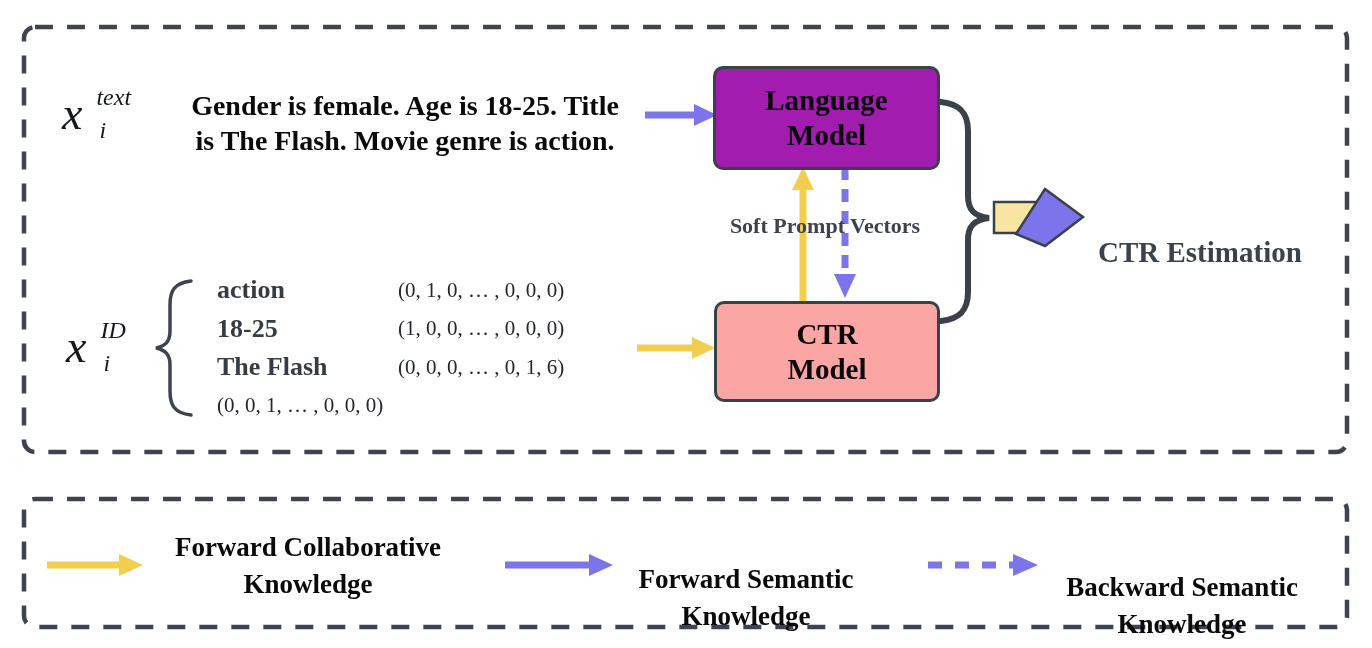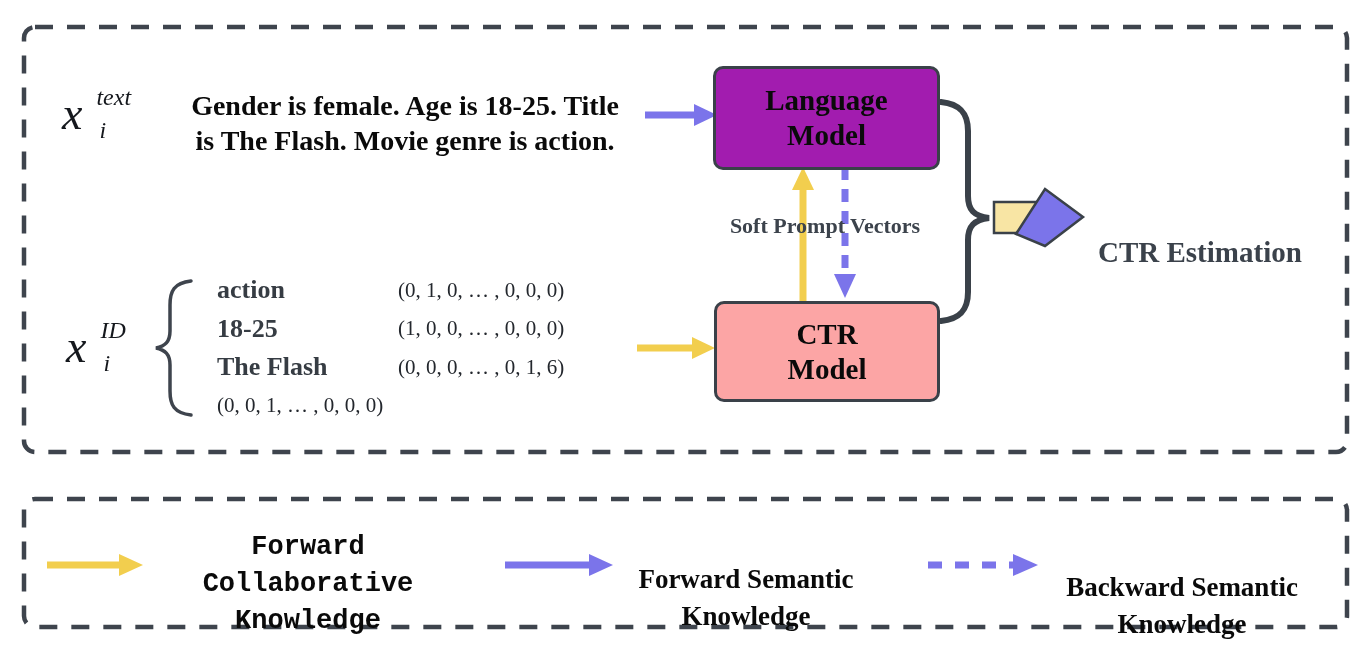--- a/index.html
+++ b/index.html
@@ -38,21 +38,21 @@
   
   .id-rows{position:absolute;left:217px;top:271px;}
   .id-row{display:flex;align-items:center;height:38.5px;}
   .id-row .feat{width:181px;font-size:26px;font-weight:bold;color:#363C43;}
   .id-row .vec{font-size:21px;color:#23272D;}
   
   .legend-label{
     position:absolute;top:529px;width:300px;text-align:center;white-space:pre-line;
     font-size:27px;line-height:37px;font-weight:bold;color:#0a0a0a;
   }
-  .legend-label.l1{left:158px;font-family:Liberation Mono, monospace;}
+  .legend-label.l1{left:158px;}
   .legend-label.l2{left:596px;margin-top:32px;}
   .legend-label.l3{left:1032px;margin-top:40px;}
 </style>
 </head>
 <body>
 
 <div class="canvas">
 
   <svg class="overlay" viewBox="0 0 1372 648">
 

